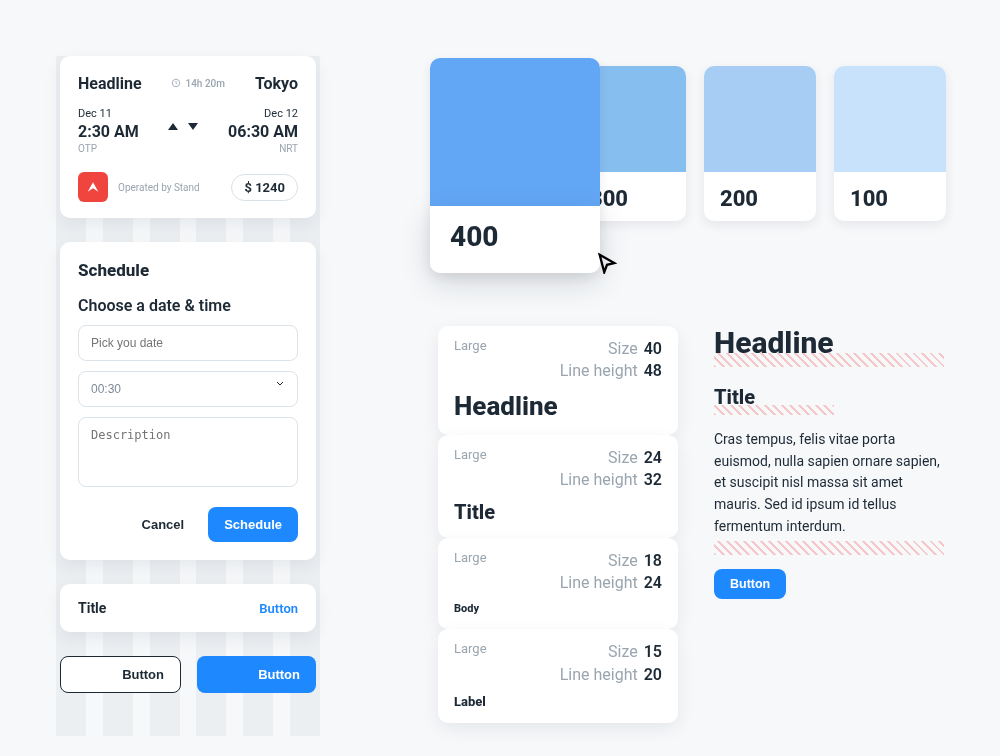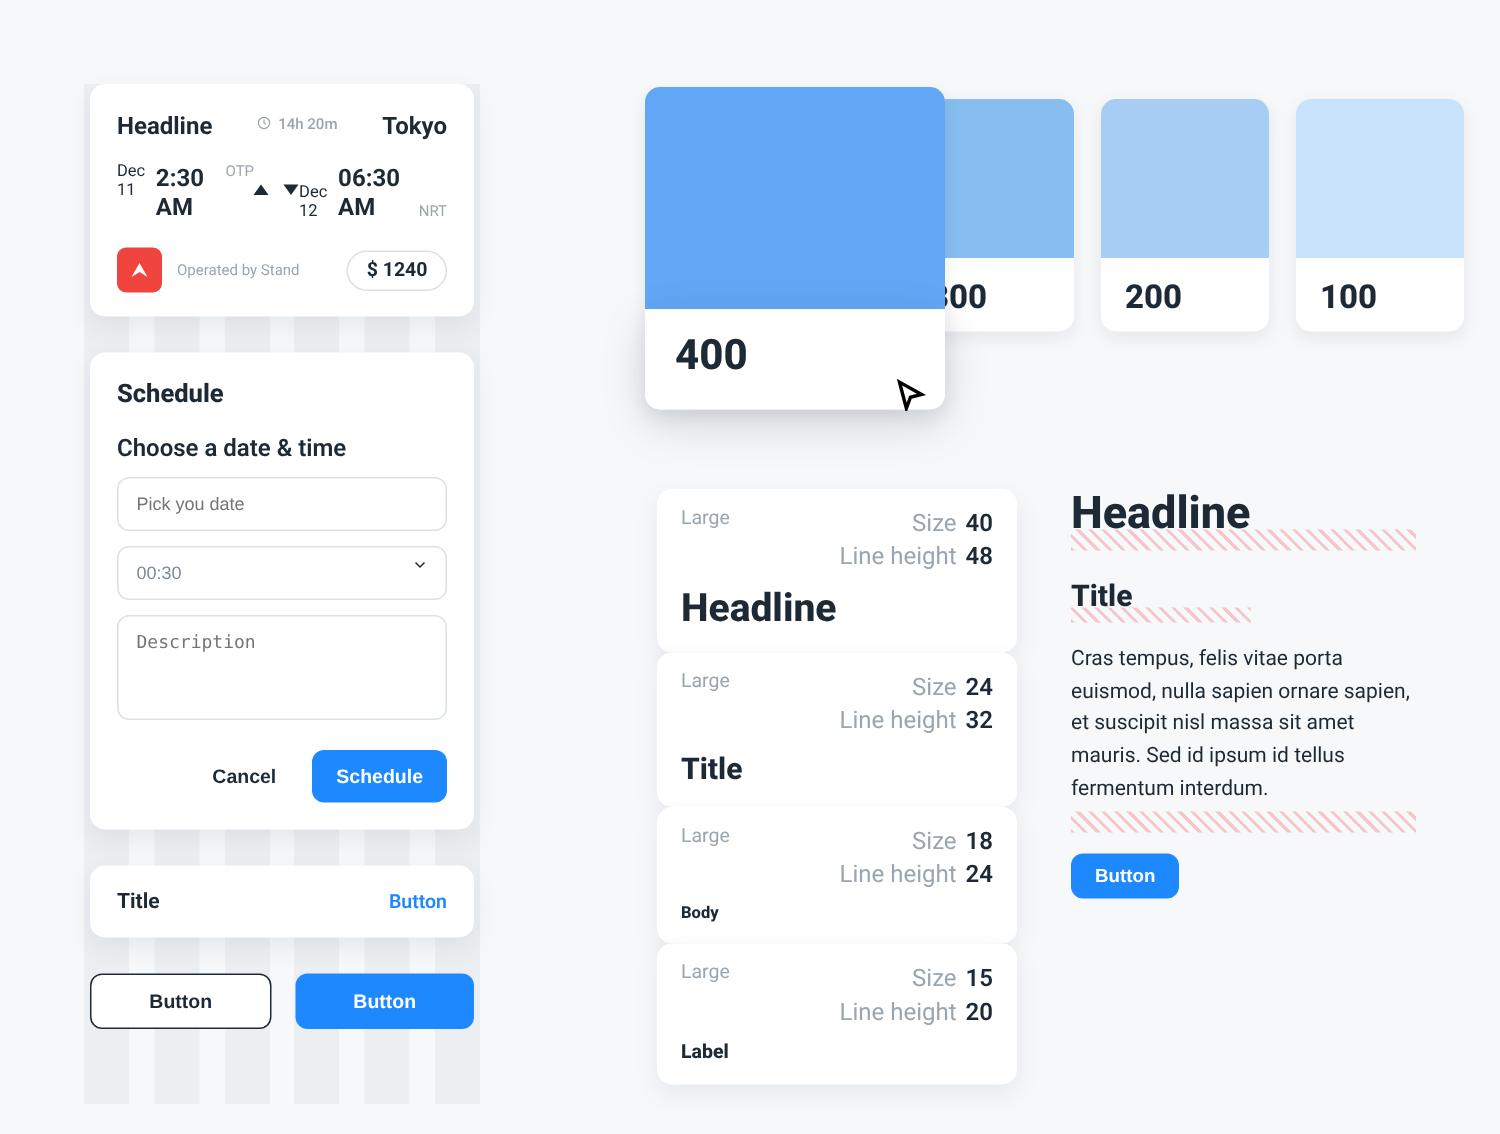--- a/index.html
+++ b/index.html
@@ -39,21 +39,21 @@
     position: relative;
     z-index: 1;
   }
 
   
   .flight-card { padding: 18px 18px 16px 18px; }
   .flight-row1 { display:flex; align-items:center; justify-content:space-between; font-weight:700; font-size:16px;}
   .flight-duration { display:flex; align-items:center; gap:4px; font-size:10px; color:#9aa5af; font-weight:500;}
   .flight-duration svg { width:10px; height:10px; stroke:#9aa5af; }
   .flight-row2 { display:flex; justify-content:space-between; margin-top:14px; align-items:flex-start;}
-  .flight-side { display:flex; flex-direction:row;justify-content:center; }
+  .flight-side { display:flex; flex-direction:column;justify-content:center; }
   .flt-date { font-size:11px; color:#1d2a36; }
   .flt-time { font-size:16px; font-weight:700; margin-top:2px;}
   .flt-code { font-size:10px; color:#9aa5af; margin-top:2px;}
   .flight-mid { display:flex; align-items:center; gap:10px; padding-top:16px;}
   .tri-up, .tri-down { width:0; height:0; border-left:5px solid transparent; border-right:5px solid transparent; }
   .tri-up  { border-bottom:7px solid #1d2a36; }
   .tri-down{ border-top:7px solid #1d2a36; }
   .flight-row3 { display:flex; align-items:center; justify-content:space-between; margin-top:18px;}
   .op-left { display:flex; align-items:center; gap:10px; }
   .airline-logo { width:30px; height:30px; border-radius:6px; background:#f0453e; display:flex; align-items:center; justify-content:center;}
@@ -67,21 +67,21 @@
   .choose-lbl { font-size:16px; font-weight:600; margin-top:16px; }
   .inp {
     width:100%; border:1px solid #dbe2e8; border-radius:8px; padding:10px 12px;
     font-size:12px; color:#7d8b97; margin-top:10px; background:#fff;
   }
   .select-wrap { position:relative; }
   .select-wrap .chev { position:absolute; right:12px; top:50%; transform:translateY(-50%); }
   .chev svg { width:12px; height:12px; stroke:#1d2a36; }
   textarea.inp { height:70px; resize:none; }
   .sch-actions { display:flex; justify-content:flex-end; gap:8px; margin-top:16px; }
-  .btn { border:none; border-radius:8px; padding:10px 16px; font-size:13px; font-weight:600; cursor:pointer; }
+  .btn { border:none; border-radius:8px; padding:10px 16px; font-size:13px; font-weight:600; cursor:pointer;text-align:right; }
   .btn-plain { background:transparent; color:#1d2a36; }
   .btn-primary { background:#1e88ff; color:#fff; }
   .btn-outline { background:#fff; border:1.5px solid #1d2a36; color:#1d2a36; }
 
   .tile-card { margin-top:24px; padding:16px 18px; display:flex; align-items:center; justify-content:space-between;}
   .tile-title { font-weight:700; font-size:14px; }
   .tile-link  { color:#1e88ff; font-weight:600; font-size:13px; }
 
   .btn-row { display:flex; gap:16px; margin-top:24px; }
   .btn-row .btn { flex:1; }
@@ -89,21 +89,21 @@
   
   .swatch-row {
     position:absolute;
     left:430px; top:66px;
     display:flex; gap:18px;
     align-items:flex-start;
   }
   .swatch { width:112px; border-radius:10px; overflow:hidden; box-shadow:0 4px 12px rgba(20,30,40,.08); background:#fff; }
   .swatch .clr { height:106px; }
   .swatch .lbl { padding:14px 16px 10px 16px; font-size:22px; font-weight:800; }
-  .swatch.big { width:200px; position:relative; transform:translateY(-8px); overflow:visible;}
+  .swatch.big { width:170px; position:relative; transform:translateY(-8px); overflow:visible;}
   .swatch.big .clr { height:148px; border-radius:10px 10px 0 0; }
   .swatch.big .lbl { padding:14px 20px 20px 20px; font-size:28px; background:#fff; border-radius:0 0 10px 10px; box-shadow: 0 10px 30px rgba(20,30,40,.15); position:relative;}
   .swatch-row .behind { margin-left:-44px; }
   .cursor-icon { position:absolute; left:596px; top:252px; z-index:3; }
   .cursor-icon svg { width:22px; height:22px; stroke:#000; fill:none; stroke-width:2.5; }
 
   
   .type-col {
     position:absolute;
     left:438px; top:326px;

